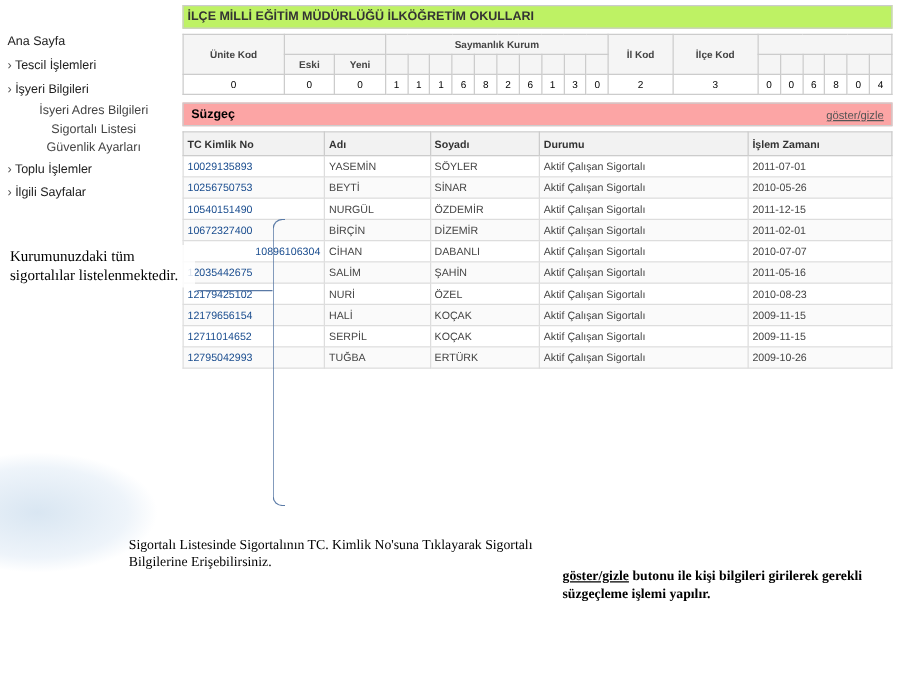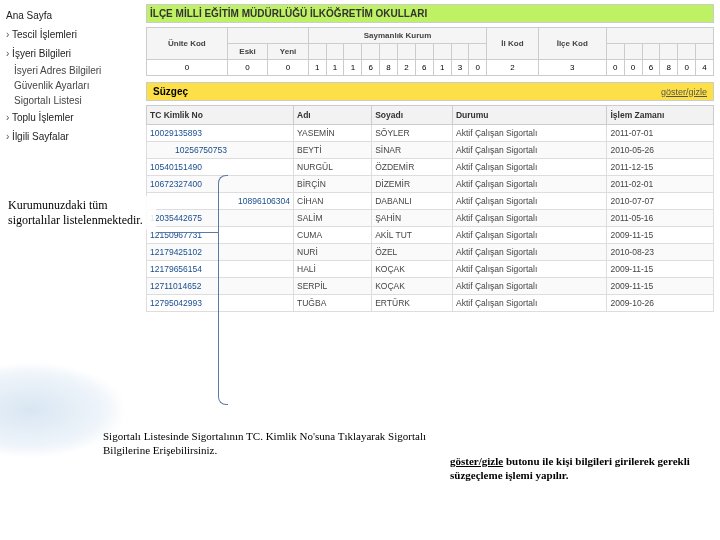--- a/index.html
+++ b/index.html
@@ -8,29 +8,29 @@
     font-size: 10px;
     background: #fff;
     width: 720px;
     height: 540px;
     position: relative;
     overflow: hidden;
   }
   .layout { display: flex; }
   .sidebar {
     width: 140px;
-    padding: 6px 4px;
+    padding: 24px 4px;
     font-size: 10px;
   }
   .sidebar .item { padding: 4px 2px; color: #222; }
   .sidebar .item.main { font-weight: normal; }
   .sidebar .item.section::before { content: "› "; color: #555; }
   .sidebar .item.bold { font-weight: normal; }
   .sidebar .subitems { margin-left: 10px; }
-  .sidebar .subitems .sub { padding: 2px 0; color: #444; }
+  .sidebar .subitems .sub { padding: 2px 0; color: #444; text-align: center; }
   .content {
     flex: 1;
     padding: 4px 6px;
     font-size: 9px;
   }
   .title-bar {
     background: #bef264;
     border: 1px solid #ccc;
     padding: 3px;
     font-weight: bold;
@@ -50,21 +50,21 @@
     background: #f5f5f5;
     font-weight: bold;
     color: #444;
   }
   .header-table td {
     border: 1px solid #ccc;
     padding: 3px 2px;
     text-align: center;
   }
   .filter-bar {
-    background: #fde047;
+    background: #fca5a5;
     border: 1px solid #ccc;
     padding: 3px 6px;
     margin-bottom: 4px;
     display: flex;
     justify-content: space-between;
     align-items: center;
   }
   .filter-label { font-weight: bold; font-size: 10px; }
   .filter-toggle { font-size: 9px; color: #555; text-decoration: underline; }
   .data-table {
@@ -147,22 +147,22 @@
 
 <div class="cloud-bg"></div>
 
 <div class="layout">
   <nav class="sidebar">
     <div class="item main">Ana Sayfa</div>
     <div class="item section">Tescil İşlemleri</div>
     <div class="item section bold">İşyeri Bilgileri</div>
     <div class="subitems">
       <div class="sub">İsyeri Adres Bilgileri</div>
+      <div class="sub">Sigortalı Listesi</div>
       <div class="sub">Güvenlik Ayarları</div>
-      <div class="sub">Sigortalı Listesi</div>
     </div>
     <div class="item section">Toplu İşlemler</div>
     <div class="item section">İlgili Sayfalar</div>
   </nav>
 
   <main class="content">
     <div class="title-bar">İLÇE MİLLİ EĞİTİM MÜDÜRLÜĞÜ İLKÖĞRETİM OKULLARI</div>
 
     <table class="header-table">
       <tbody>
@@ -237,21 +237,21 @@
       </thead>
       <tbody id="data-rows">
           <tr>
             <td style="color: rgb(26, 77, 143); cursor: pointer;">10029135893</td>
             <td>YASEMİN</td>
             <td>SÖYLER</td>
             <td>Aktif Çalışan Sigortalı</td>
             <td>2011-07-01</td>
           </tr>
           <tr>
-            <td style="color: rgb(26, 77, 143); cursor: pointer; padding-left: 28px;">10256750753</td>
+            <td style="color: rgb(26, 77, 143); cursor: pointer;">10256750753</td>
             <td>BEYTİ</td>
             <td>SİNAR</td>
             <td>Aktif Çalışan Sigortalı</td>
             <td>2010-05-26</td>
           </tr>
           <tr>
             <td style="color: rgb(26, 77, 143); cursor: pointer;">10540151490</td>
             <td>NURGÜL</td>
             <td>ÖZDEMİR</td>
             <td>Aktif Çalışan Sigortalı</td>
@@ -270,27 +270,20 @@
             <td>DABANLI</td>
             <td>Aktif Çalışan Sigortalı</td>
             <td>2010-07-07</td>
           </tr>
           <tr>
             <td style="color: rgb(26, 77, 143); cursor: pointer;">12035442675</td>
             <td>SALİM</td>
             <td>ŞAHİN</td>
             <td>Aktif Çalışan Sigortalı</td>
             <td>2011-05-16</td>
-          </tr>
-          <tr>
-            <td style="color: rgb(26, 77, 143); cursor: pointer;">12150967731</td>
-            <td>CUMA</td>
-            <td>AKİL TUT</td>
-            <td>Aktif Çalışan Sigortalı</td>
-            <td>2009-11-15</td>
           </tr>
           <tr>
             <td style="color: rgb(26, 77, 143); cursor: pointer;">12179425102</td>
             <td>NURİ</td>
             <td>ÖZEL</td>
             <td>Aktif Çalışan Sigortalı</td>
             <td>2010-08-23</td>
           </tr>
           <tr>
             <td style="color: rgb(26, 77, 143); cursor: pointer;">12179656154</td>

